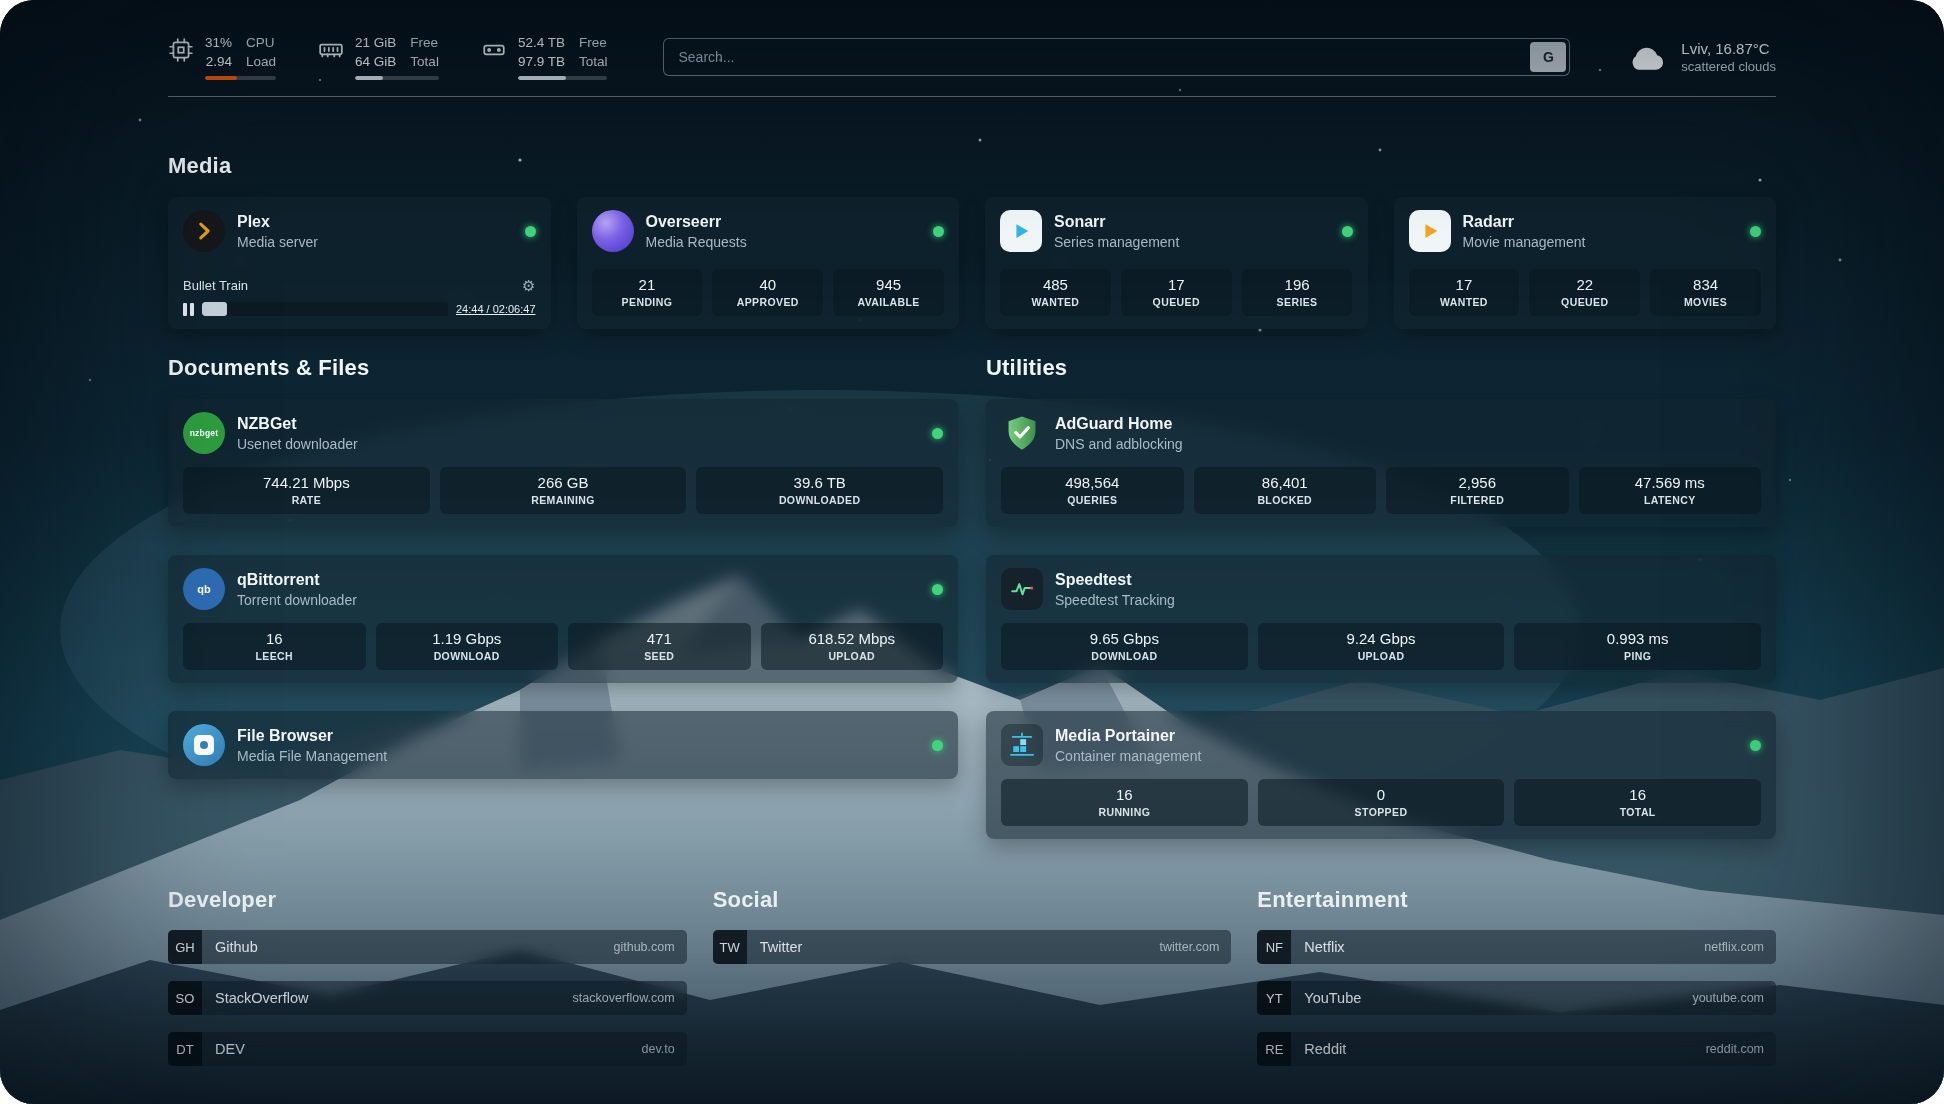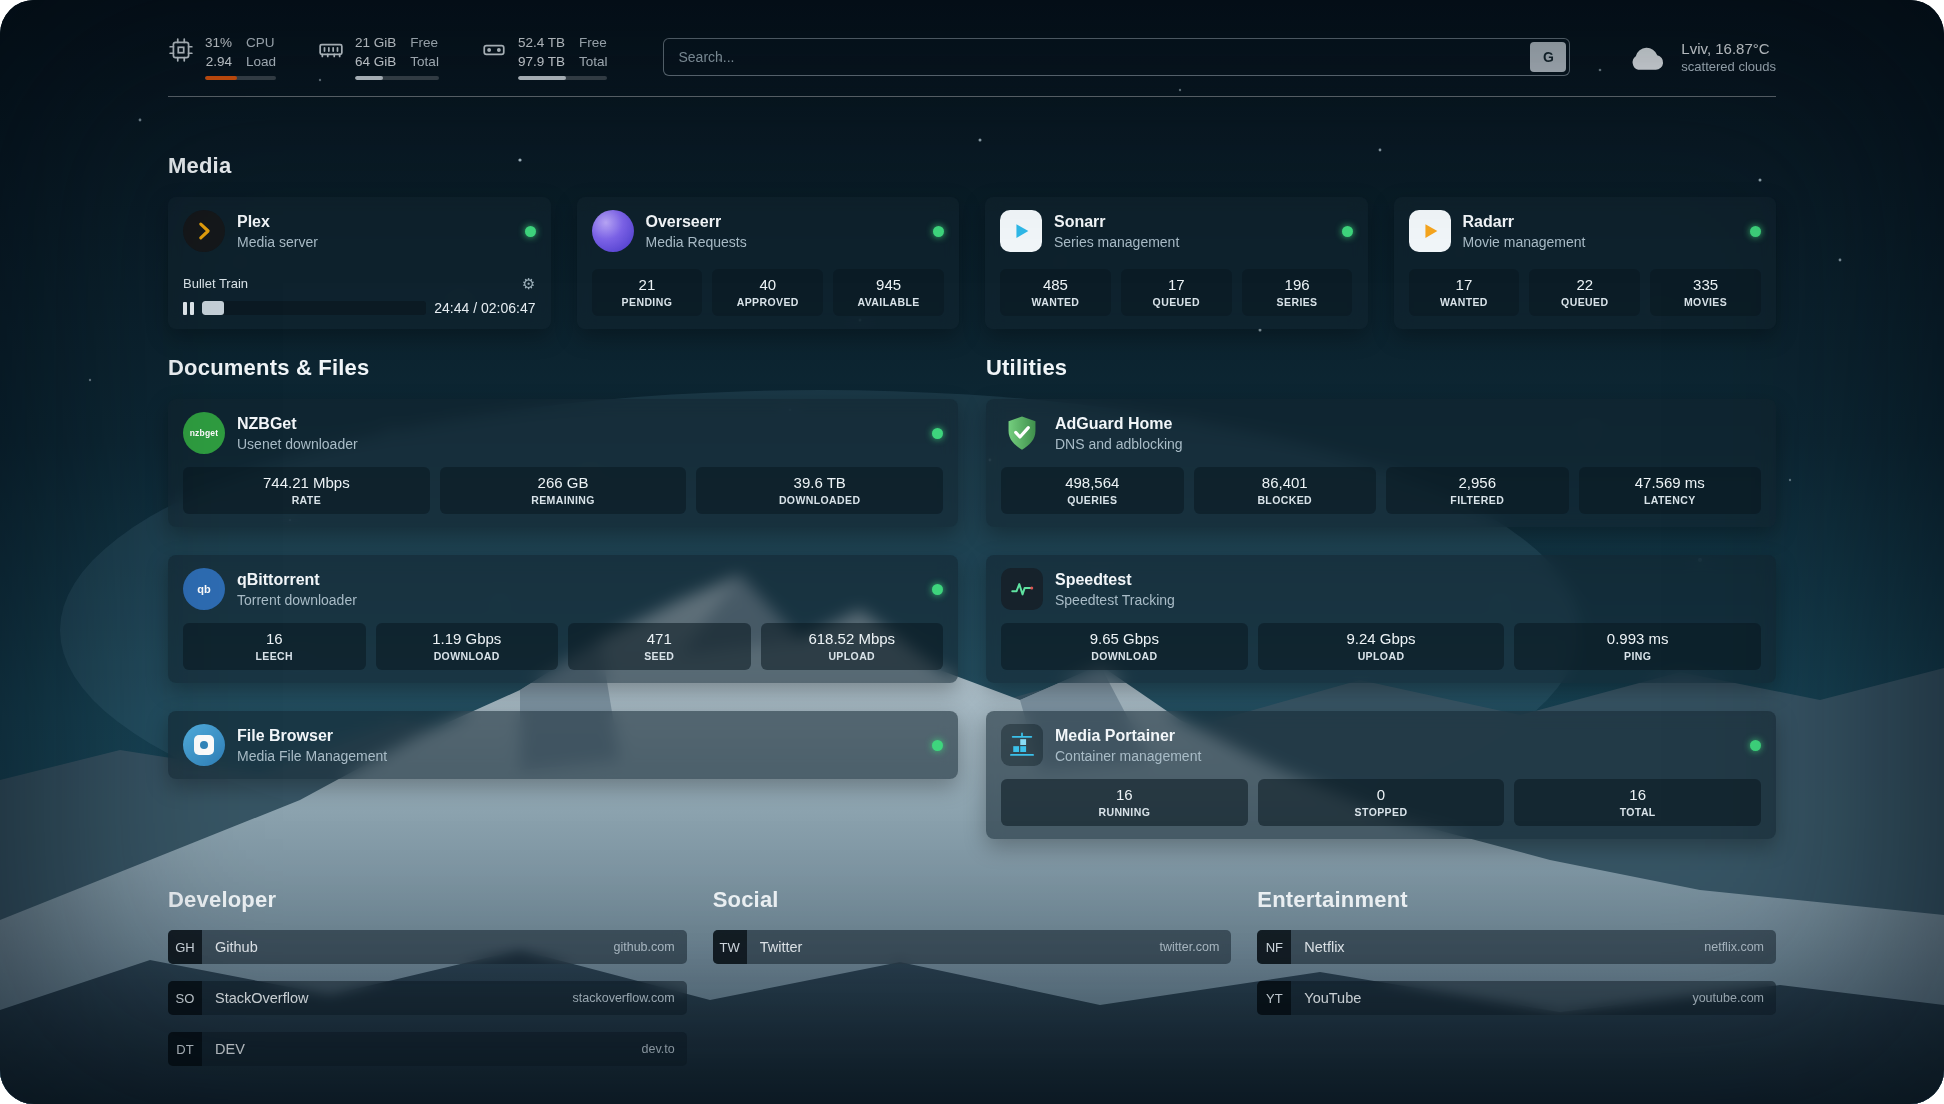--- a/index.html
+++ b/index.html
@@ -55,21 +55,21 @@
 
   
   .np{margin-top:8px;}
   .np-row1{display:flex;align-items:center;justify-content:space-between;font-size:13px;color:#dbe5ea;}
   .gear{color:#9db0ba;font-size:15px;cursor:pointer;line-height:1;}
   .np-row2{display:flex;align-items:center;gap:8px;margin-top:9px;}
   .pause{display:flex;gap:3px;background:none;border:none;padding:0;cursor:pointer;}
   .pause span{width:4px;height:13px;background:#e2eaef;border-radius:1px;}
   .np-track{flex:1;height:14px;border-radius:3px;background:rgba(8,20,28,.6);overflow:hidden;}
   .np-fill{height:100%;background:#c6d2da;border-radius:3px;}
-  .np-time{font-size:14px;color:#e6edf2;white-space:nowrap;}
+  .np-time{font-size:11px;color:#e6edf2;white-space:nowrap;text-decoration:underline;}
 
   
   .icon-plex{background:#15181b;}
   .icon-overseerr{background:radial-gradient(circle at 33% 30%,#b8a6f7 0%,#7c63e8 42%,#4636c8 100%);}
   .icon-sonarr,.icon-radarr{background:#f2f7fa;border-radius:10px;}
   .icon-nzbget{background:#2f9e41;color:#fff;font-weight:700;font-size:8.5px;letter-spacing:.2px;}
   .icon-qb{background:#2e6db4;color:#fff;font-weight:700;font-size:11px;}
   .icon-fb{background:linear-gradient(135deg,#53b1e2,#2f7fb8);}
   .fb-sq{width:20px;height:20px;background:#fff;border-radius:5px;display:flex;align-items:center;justify-content:center;}
   .fb-dot{width:8px;height:8px;border-radius:50%;background:#3287bd;}
@@ -351,21 +351,21 @@
           <div class="stats">
             <div class="stat">
               <div class="stat-val">17</div>
               <div class="stat-lbl">WANTED</div>
             </div>
             <div class="stat">
               <div class="stat-val">22</div>
               <div class="stat-lbl">QUEUED</div>
             </div>
             <div class="stat">
-              <div class="stat-val">335</div>
+              <div class="stat-val">834</div>
               <div class="stat-lbl">MOVIES</div>
             </div>
           </div>
         </div>
       </div>
     </section>
 
     <div class="two-col">
       <section>
         <h2>Documents &amp; Files</h2>
@@ -589,20 +589,25 @@
           <div class="bm-row">
             <span class="bm-abbr">NF</span>
             <span class="bm-name">Netflix</span>
             <span class="bm-domain">netflix.com</span>
           </div>
           <div class="bm-row">
             <span class="bm-abbr">YT</span>
             <span class="bm-name">YouTube</span>
             <span class="bm-domain">youtube.com</span>
           </div>
+          <div class="bm-row">
+            <span class="bm-abbr">RE</span>
+            <span class="bm-name">Reddit</span>
+            <span class="bm-domain">reddit.com</span>
+          </div>
         </div>
       </section>
     </div>
 
   </div>
 
   <div class="vignette"></div>
 </div>
 
 </body></html>

